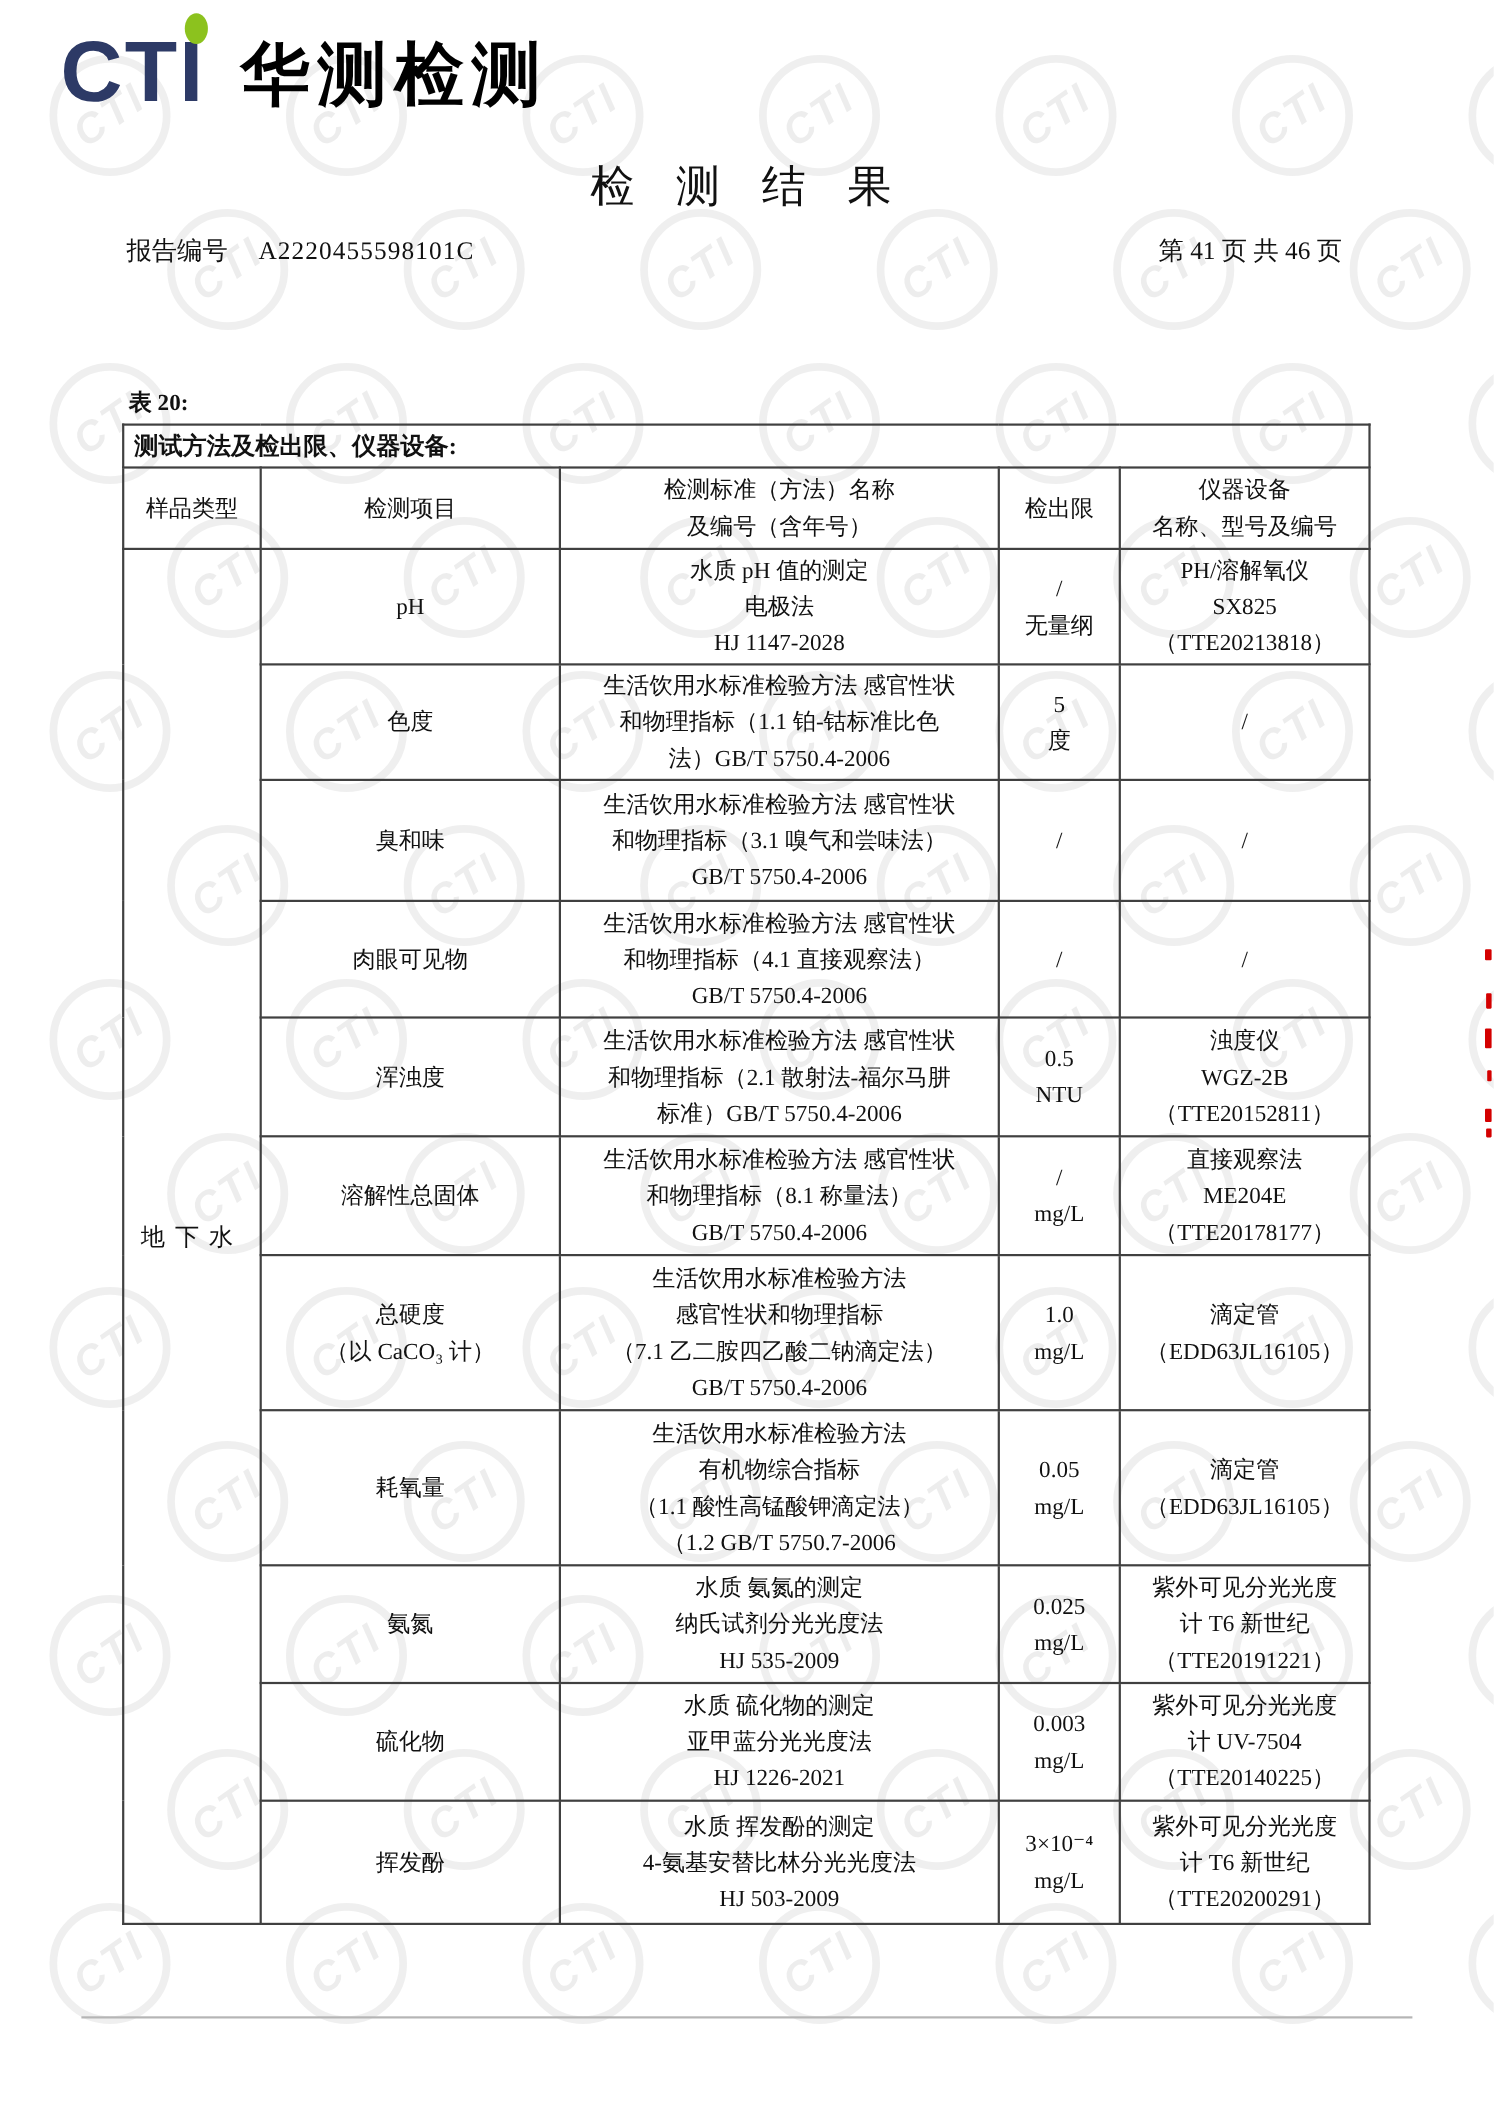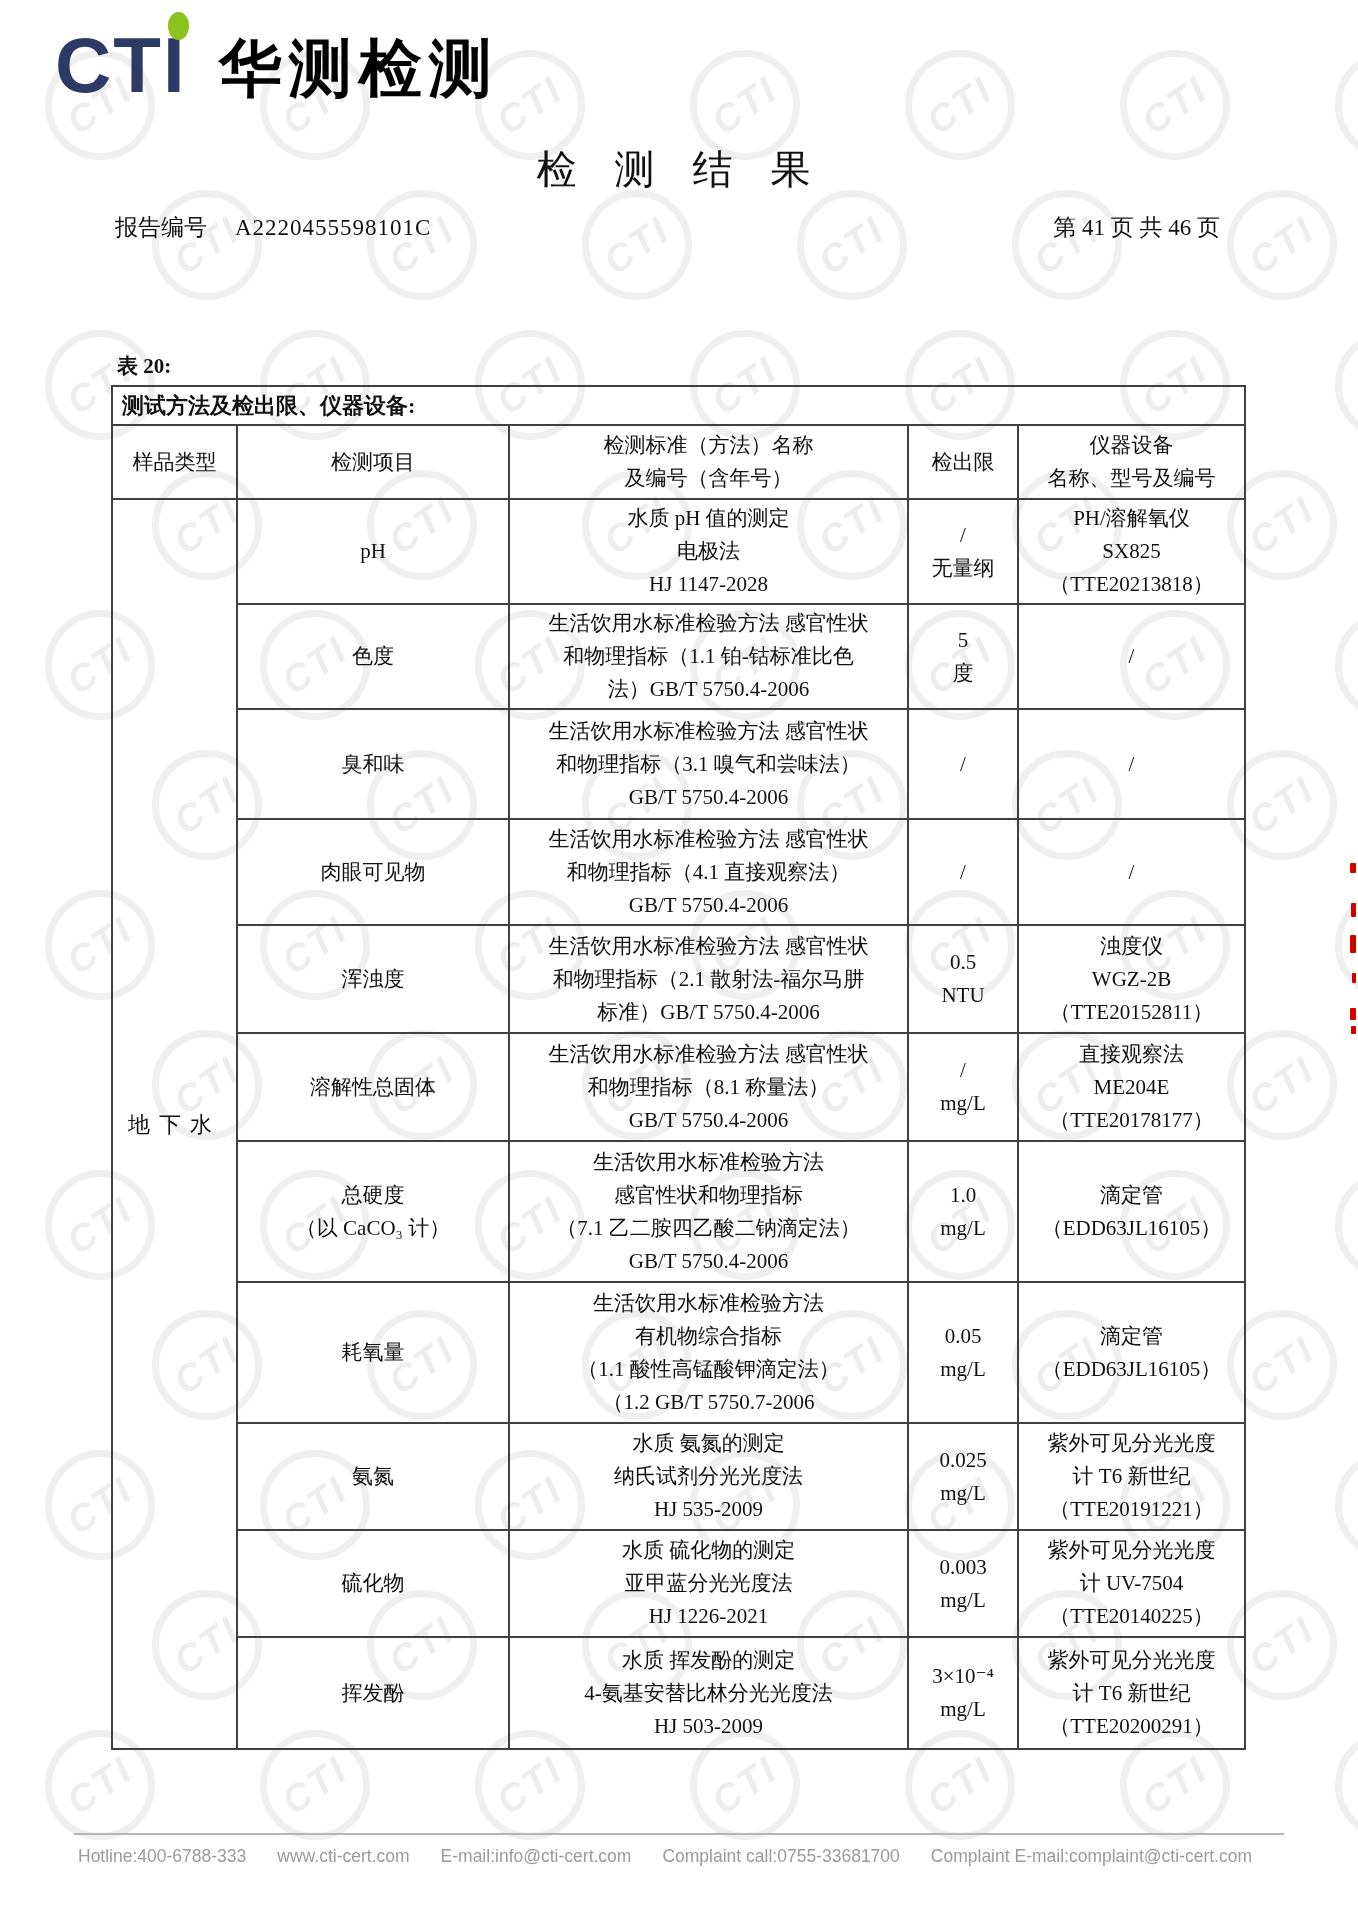--- a/index.html
+++ b/index.html
@@ -571,21 +571,14 @@
     <div>
       <div class="red-frag" style="left:1350px;top:863px;width:6px;height:10px;"></div>
       <div class="red-frag" style="left:1351px;top:903px;width:5px;height:14px;"></div>
       <div class="red-frag" style="left:1350px;top:935px;width:6px;height:18px;"></div>
       <div class="red-frag" style="left:1352px;top:973px;width:4px;height:10px;"></div>
       <div class="red-frag" style="left:1350px;top:1008px;width:6px;height:12px;"></div>
       <div class="red-frag" style="left:1351px;top:1026px;width:5px;height:8px;"></div>
     </div>
 
     <div class="footer-line"></div>
-    <div class="footer">
-      <span>Hotline:400-6788-333</span>
-      <span>www.cti-cert.com</span>
-      <span>E-mail:info@cti-cert.com</span>
-      <span>Complaint call:0755-33681700</span>
-      <span>Complaint E-mail:complaint@cti-cert.com</span>
-    </div>
   </div>
 </div>
 
 </body></html>

